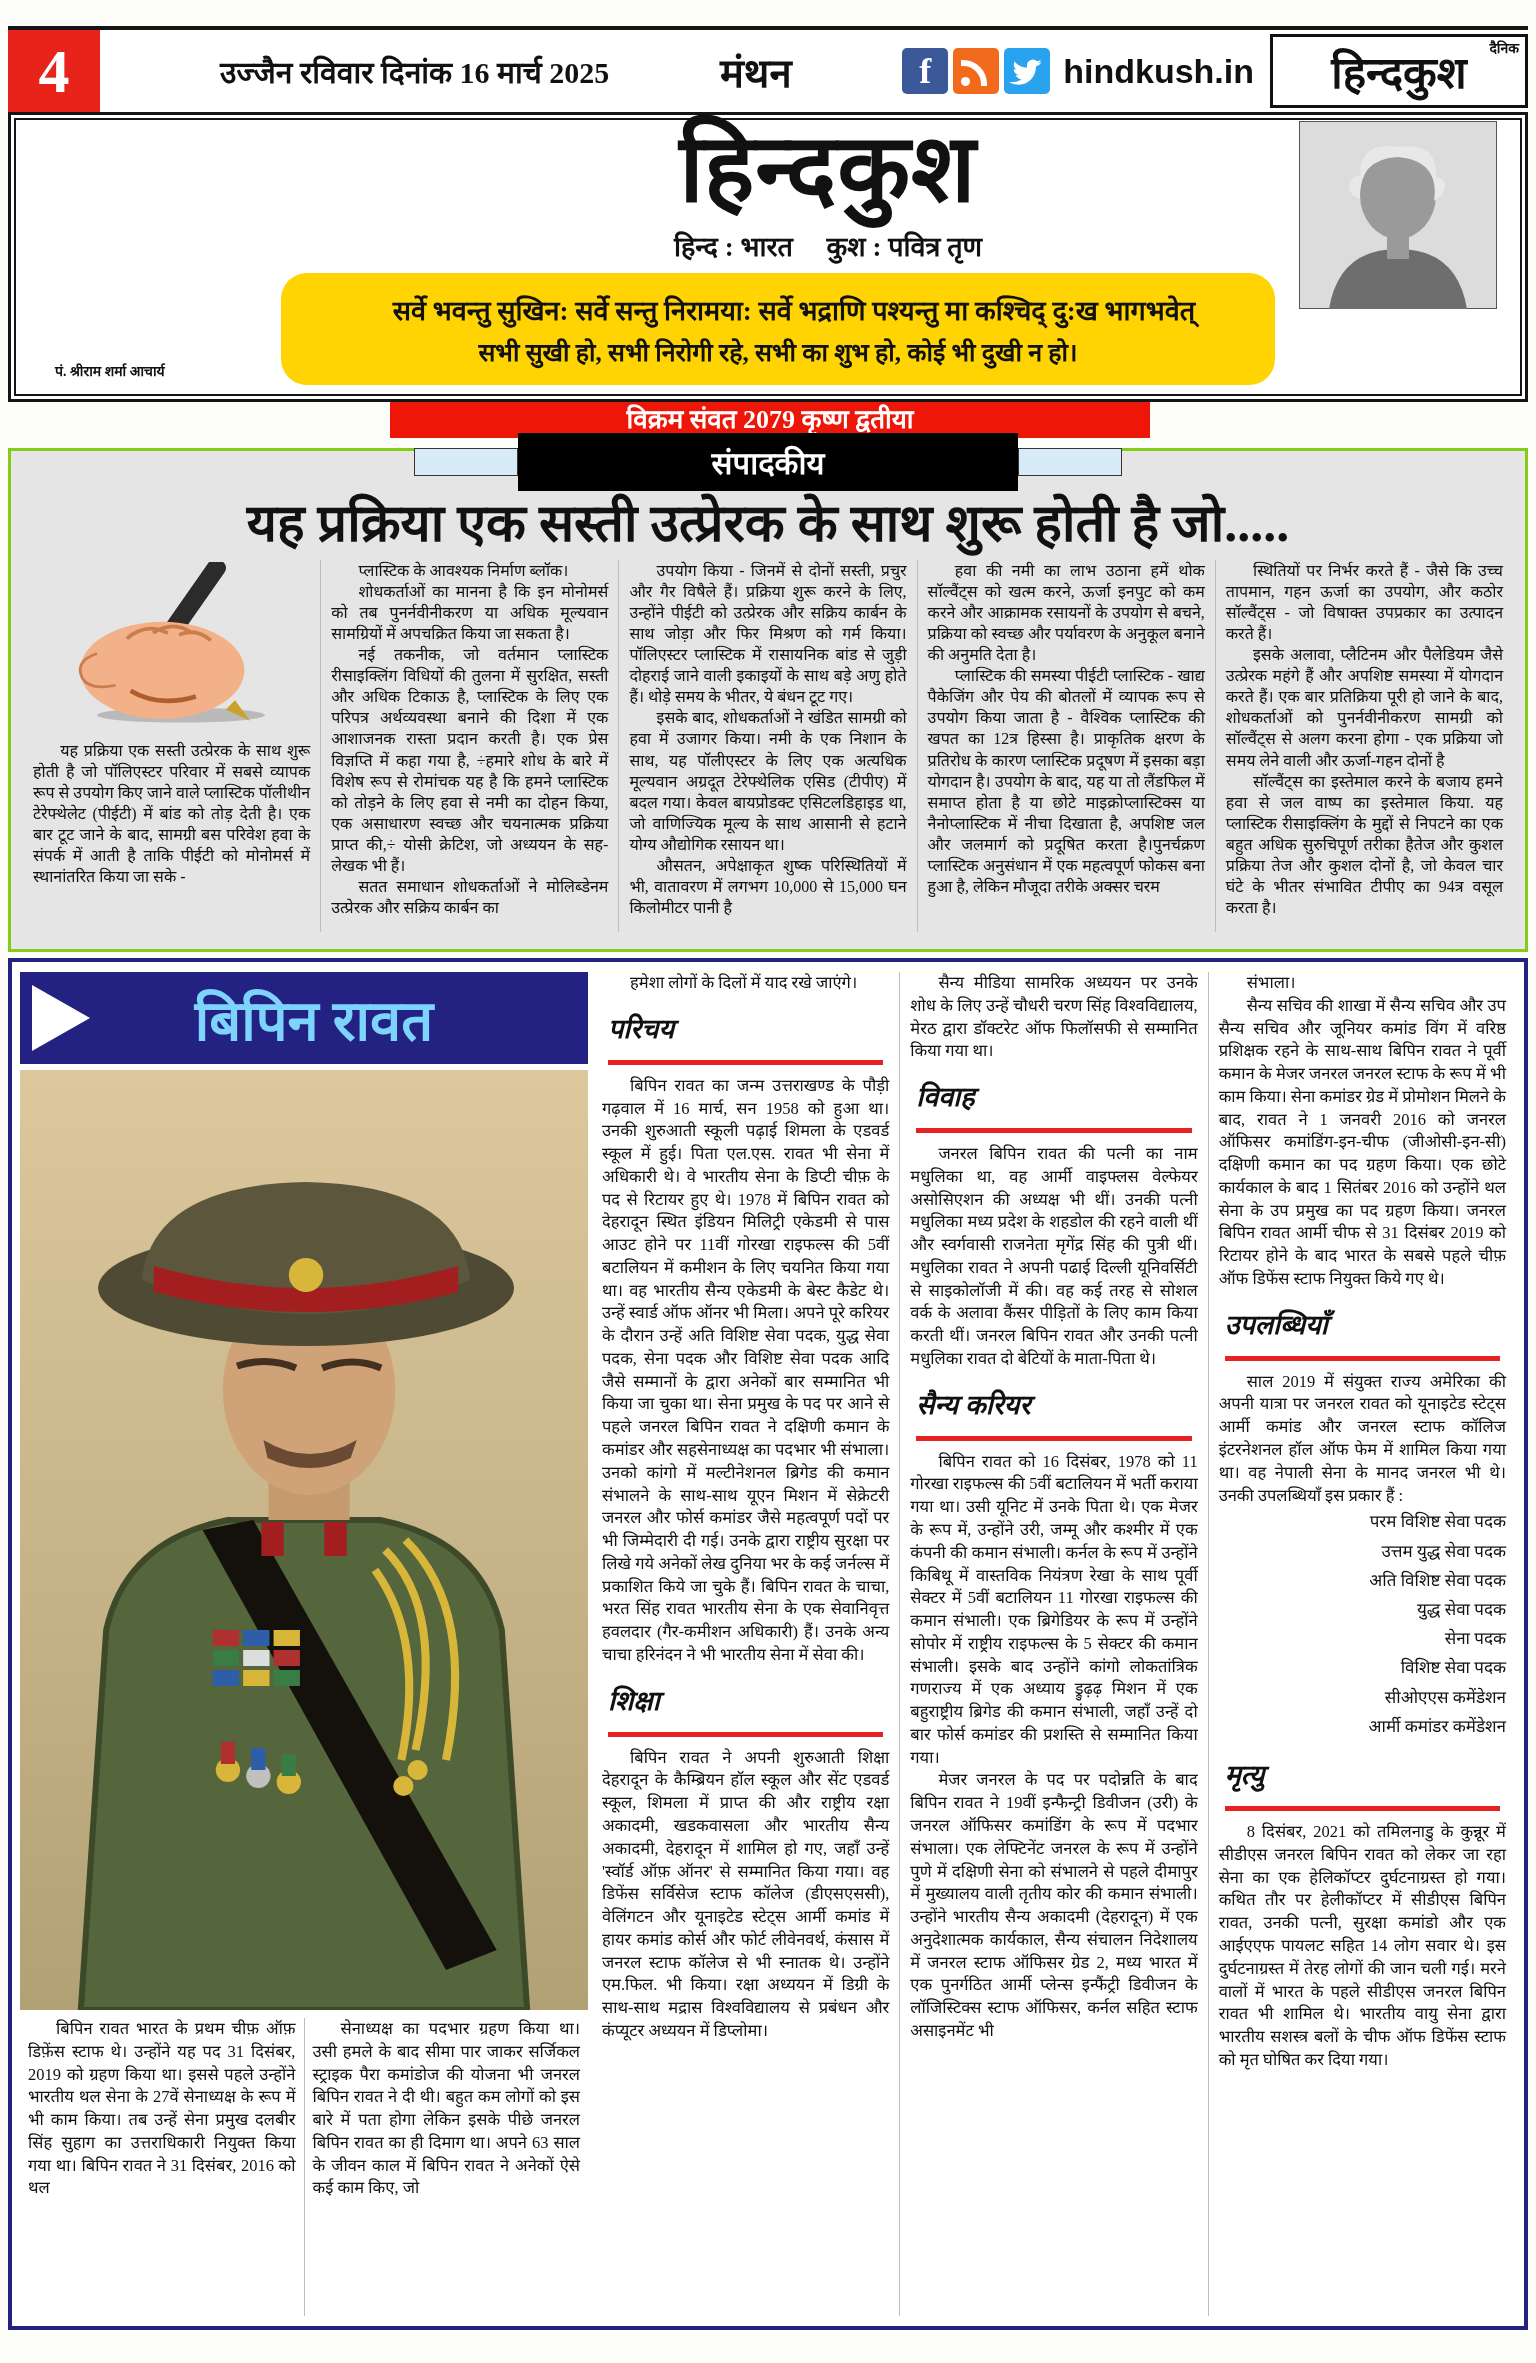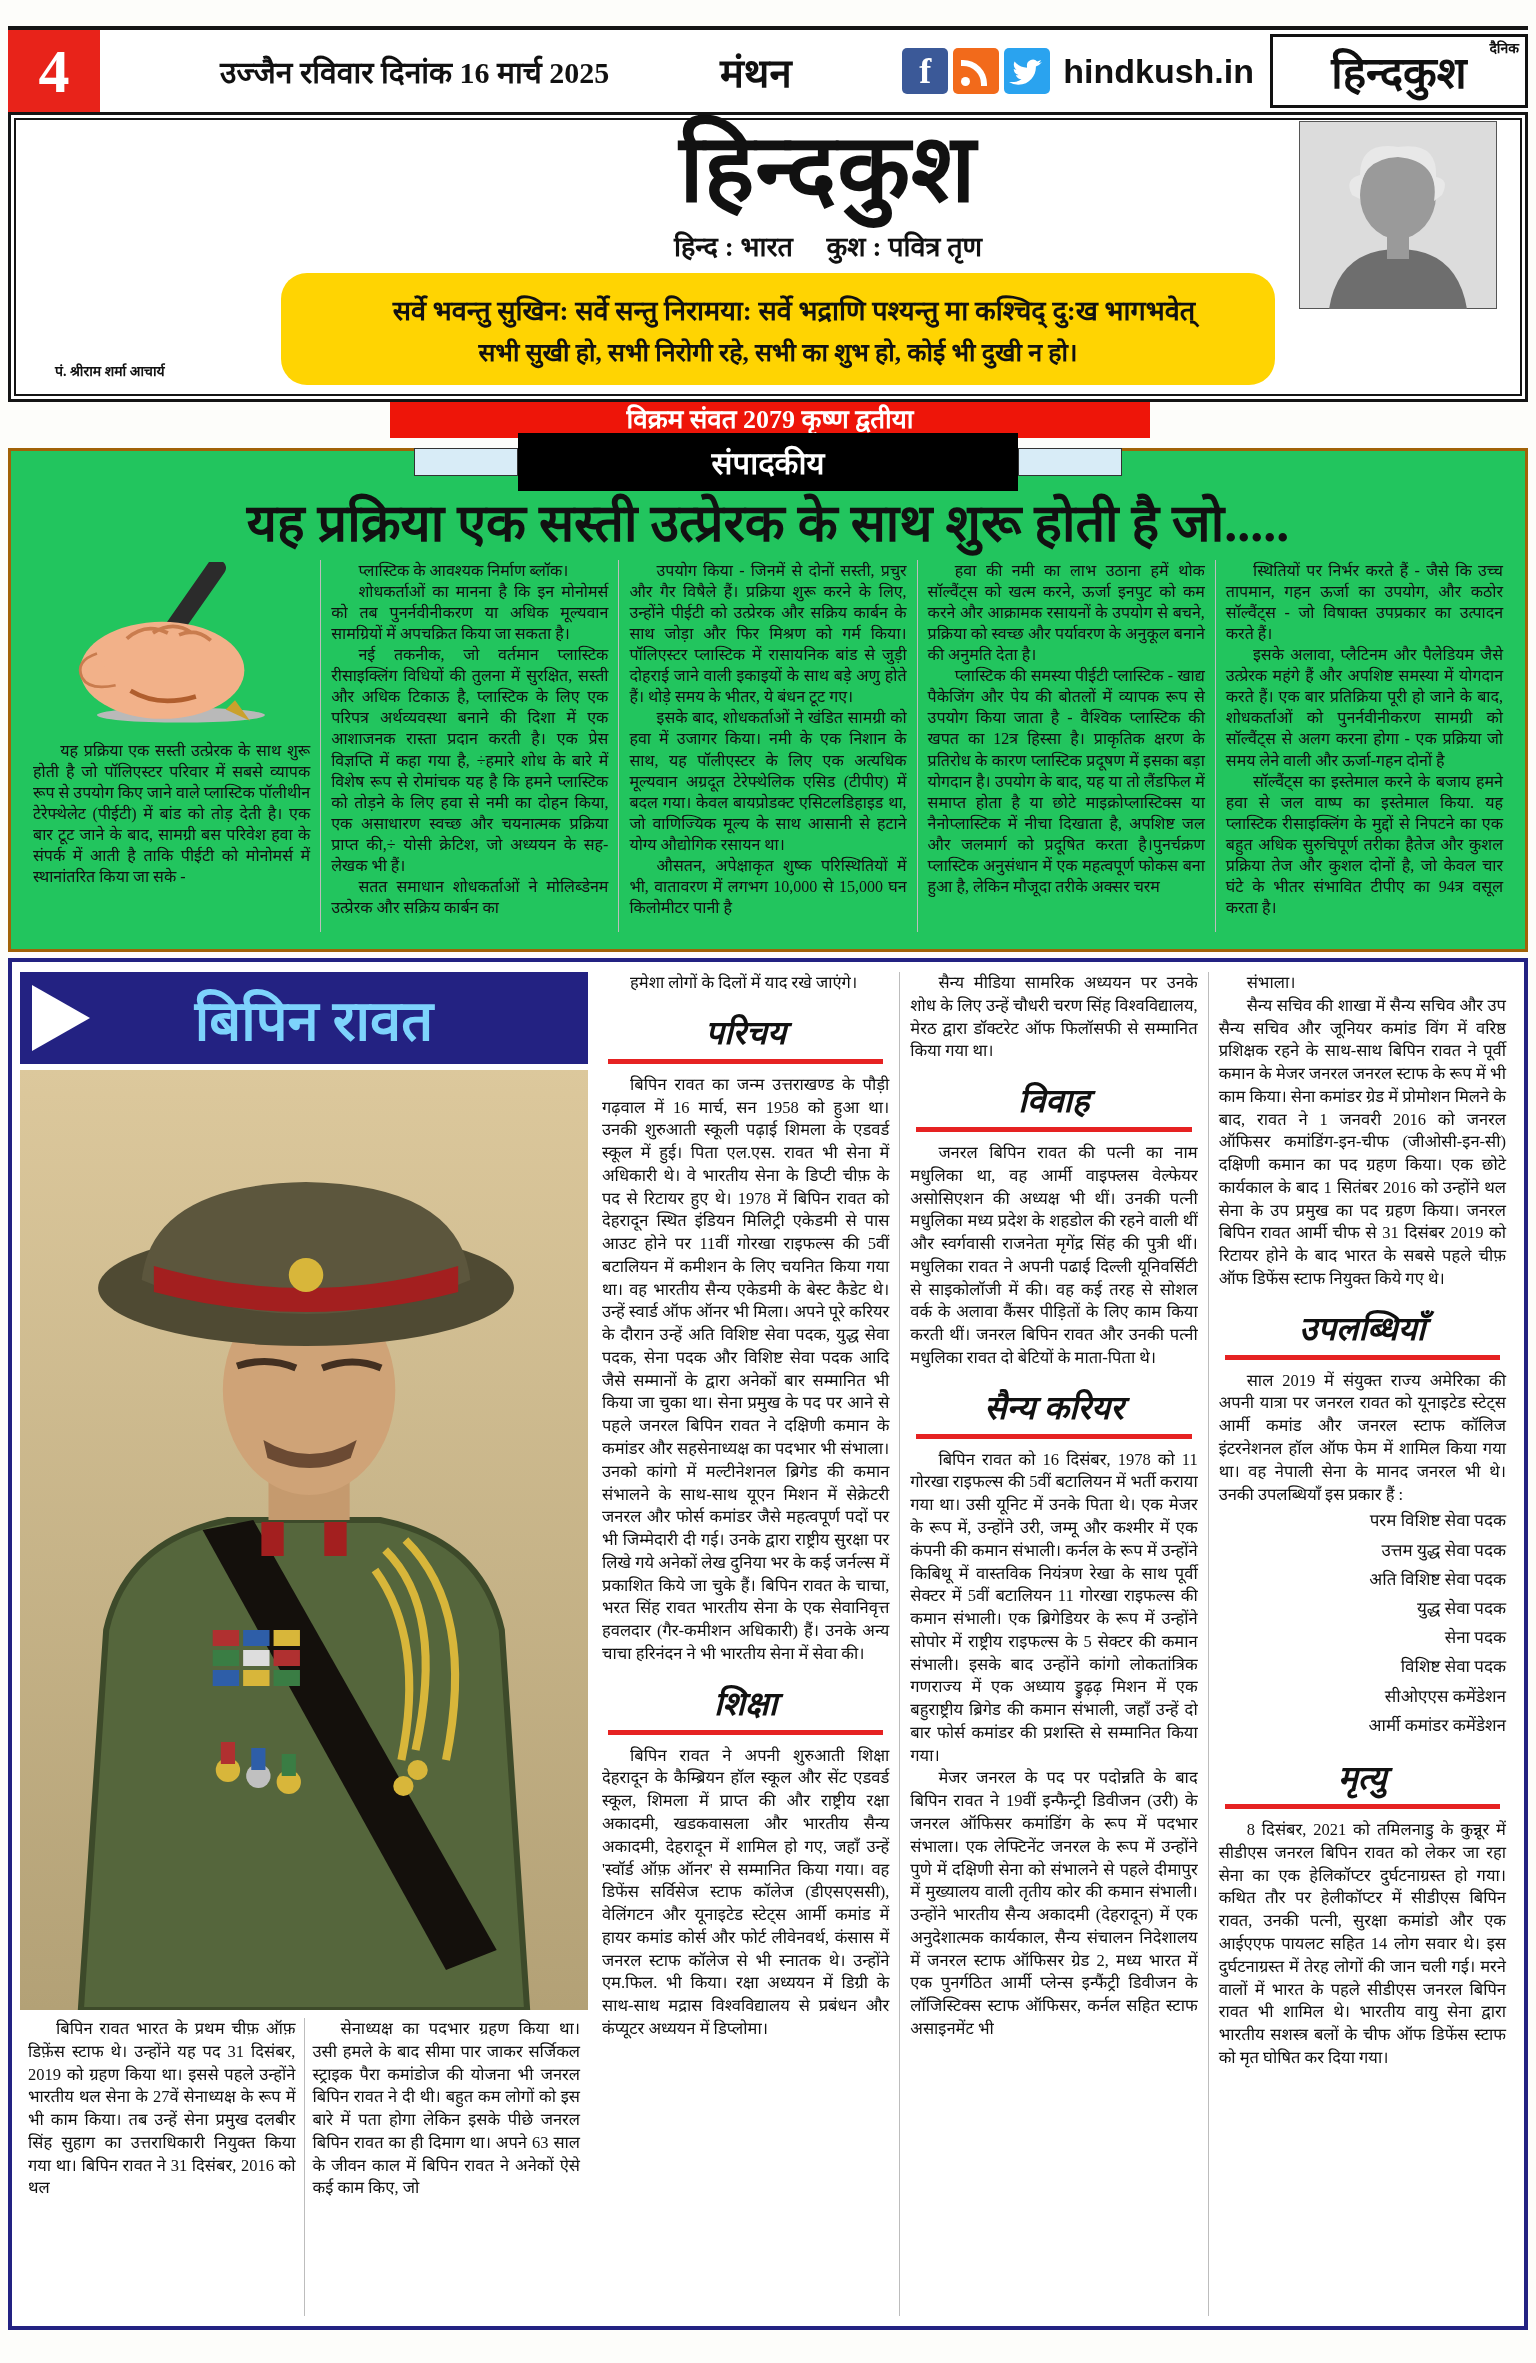--- a/index.html
+++ b/index.html
@@ -36,21 +36,21 @@
           letter-spacing:1px;line-height:1.1;}
   .m-tagline{position:absolute;left:150px;right:30px;top:112px;text-align:center;font-size:27px;font-weight:bold;}
   .portrait{position:absolute;right:28px;top:6px;width:198px;height:188px;}
   .shloka{position:absolute;left:270px;top:158px;width:994px;height:112px;background:#ffd402;border-radius:26px;
           display:flex;flex-direction:column;justify-content:center;text-align:center;}
   .shloka .l1{font-size:27px;font-weight:bold;padding-left:32px;}
   .shloka .l2{font-size:25px;font-weight:bold;margin-top:6px;}
   .panchang{position:absolute;left:390px;top:402px;width:760px;height:36px;background:#ee1509;color:#ffffff;
             font-size:26px;font-weight:bold;text-align:center;line-height:36px;}
   
-  .editorial{position:absolute;left:8px;right:8px;top:448px;height:498px;border:3px solid #a16207;background:#22c55e;}
+  .editorial{position:absolute;left:8px;right:8px;top:448px;height:498px;border:3px solid #84cc16;background:#e5e5e5;}
   .ed-tab{position:absolute;top:-18px;left:50%;transform:translateX(-50%);width:500px;height:58px;background:#000;
           color:#fff;font-size:31px;font-weight:bold;display:flex;align-items:center;justify-content:center;z-index:2;}
   .ed-tab::before,.ed-tab::after{content:'';position:absolute;top:15px;width:102px;height:26px;background:#d8ecf7;border:1px solid #333;}
   .ed-tab::before{left:-104px;} .ed-tab::after{right:-104px;}
   .ed-headline{margin-top:46px;text-align:center;font-size:52px;font-weight:bold;line-height:1.05;}
   .ed-cols{display:flex;padding:8px 12px 0;height:372px;overflow:hidden;}
   .ed-col{flex:1 1 0;padding:0 10px;overflow:hidden;}
   .ed-col + .ed-col{border-left:1px solid #bdbdbd;}
   .hand-img{height:170px;margin:2px 8px 8px;}
   .it-p{text-align:justify;text-indent:1.7em;font-size:16px;line-height:1.32;margin:0;}
@@ -63,22 +63,22 @@
                   border-left:58px solid #fff;margin-left:12px;}
   .art-title .txt{flex:1;text-align:center;font-size:56px;font-weight:bold;margin-right:50px;}
   .art-photo{height:940px;margin-top:6px;}
   .art-caption{display:flex;margin-top:8px;flex:1;overflow:hidden;}
   .cap-col{flex:1;padding:0 8px;overflow:hidden;}
   .cap-col + .cap-col{border-left:1px solid #bdbdbd;}
   .art-right{flex:1;display:flex;overflow:hidden;margin-left:4px;}
   .art-col{flex:1 1 0;padding:0 10px;overflow:hidden;}
   .art-col + .art-col{border-left:1px solid #bdbdbd;}
   .article .it-p,.art-caption .it-p{font-size:16.5px;line-height:1.38;}
-  .it-h{font-size:33px;font-weight:bold;font-style:italic;text-align:center;margin:14px 6px 10px;
-        padding-bottom:5px;border-bottom:5px solid #e62222;text-indent:0;}
+  .it-h{font-size:27px;font-weight:bold;font-style:italic;text-align:left;margin:14px 6px 10px;
+        padding-bottom:14px;border-bottom:5px solid #e62222;text-indent:0;}
   .it-li{font-size:17px;line-height:1.72;padding-left:36px;text-align:right;text-indent:0;}
 </style>
 </head>
 <body>
 
 <div class="page">
 
   <div class="topbar">
     <div class="page-num">4</div>
     <div class="dateline">उज्जैन रविवार दिनांक 16 मार्च 2025</div>

